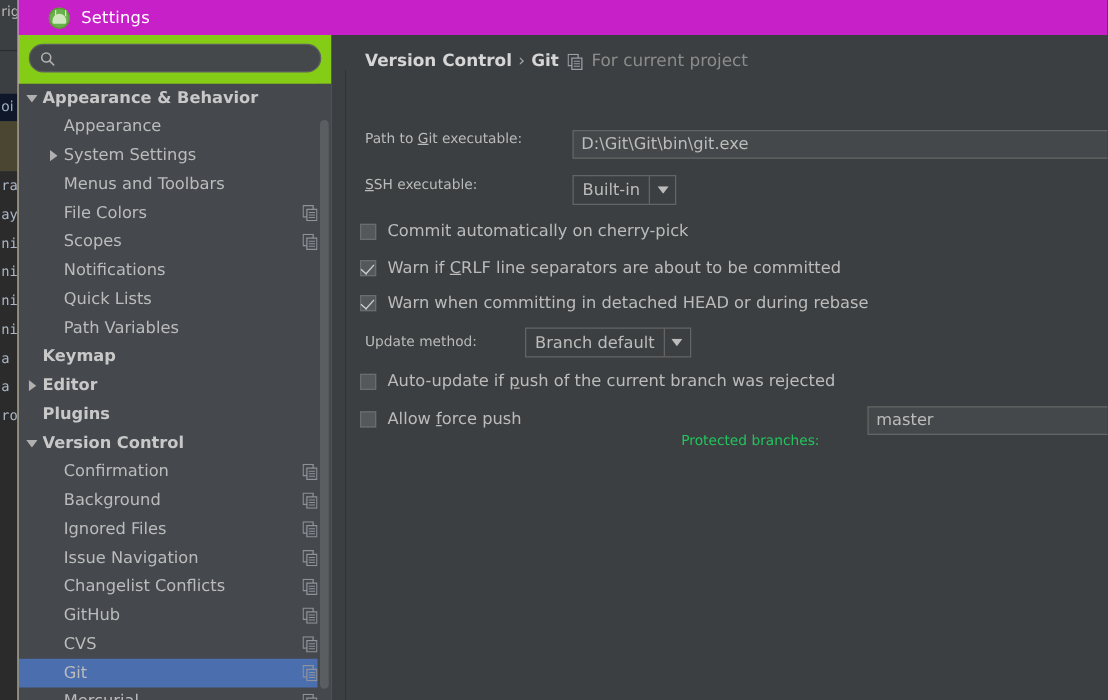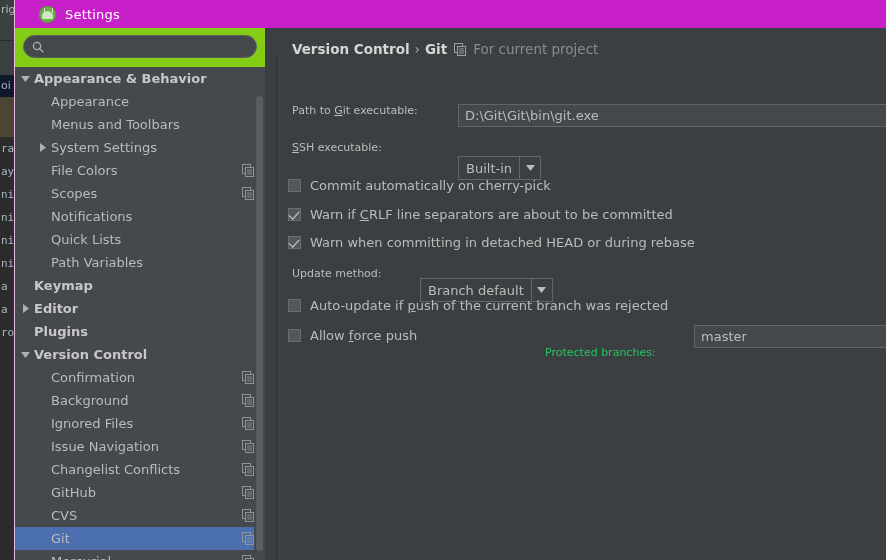--- a/index.html
+++ b/index.html
@@ -87,21 +87,21 @@
   .flabel { color: #bbbbbb; font-size: 11px; }
   .flabel.dim { color: #22c55e; margin-top: 16px; }
   .u { text-decoration: underline; }
 
   .tfield { background: #45484a; border: 1px solid #646464; height: 23px;
             color: #bbbbbb; font-size: 13px; padding: 0 6px; outline: none;
             font-family: "DejaVu Sans", "Liberation Sans", sans-serif; }
   .tfield::placeholder { color: #8d8d8d; }
 
   .combo { display: inline-flex; align-items: stretch; height: 24px;
-           border: 1px solid #646464; background: #3c3f41; margin-top: 16px; }
+           border: 1px solid #646464; background: #3c3f41; }
   .combo .cval { color: #bbbbbb; font-size: 13px; padding: 0 7px;
                  display: flex; align-items: center; }
   .combo .carrow { width: 21px; border-left: 1px solid #646464;
                    display: flex; align-items: center; justify-content: center; }
 
   .cbrow { display: flex; align-items: center; }
   .cbox { width: 13px; height: 13px; background: #55585a; border: 1px solid #6a6d6f;
           flex: 0 0 auto; position: relative; }
   .cbox.on::after { content: ""; position: absolute; left: 2px; top: 0px;
           width: 5px; height: 9px; border: solid #d0d0d0;
@@ -161,30 +161,30 @@
                   <path d="M0 0 H9 L4.5 6 Z" fill="#b0b0b0"></path>
                 </svg>
               </span>
               <span class="lbl">Appearance &amp; Behavior</span>
             </div>
             <div class="node ind1">
               <span class="tw"></span>
               <span class="lbl">Appearance</span>
             </div>
             <div class="node ind1">
-              <span class="tw"></span>
-              <span class="lbl">Menus and Toolbars</span>
-            </div>
-            <div class="node ind1">
               <span class="tw">
                 <svg width="6" height="9" viewBox="0 0 6 9">
                   <path d="M0 0 V9 L6 4.5 Z" fill="#b0b0b0"></path>
                 </svg>
               </span>
               <span class="lbl">System Settings</span>
+            </div>
+            <div class="node ind1">
+              <span class="tw"></span>
+              <span class="lbl">Menus and Toolbars</span>
             </div>
             <div class="node ind1">
               <span class="tw"></span>
               <span class="lbl">File Colors</span>
               <span class="cpy"><svg viewBox="0 0 13 13" width="13" height="13">
                   <rect x="0.5" y="0.5" width="8" height="9" fill="none" stroke="#8d9399"></rect>
                   <rect x="3.5" y="3.5" width="8" height="9" fill="#45484d" stroke="#8d9399"></rect>
                   <path d="M5 6 H10 M5 8 H10 M5 10 H10" stroke="#8d9399" stroke-width="0.9"></path>
                 </svg></span>
             </div>

